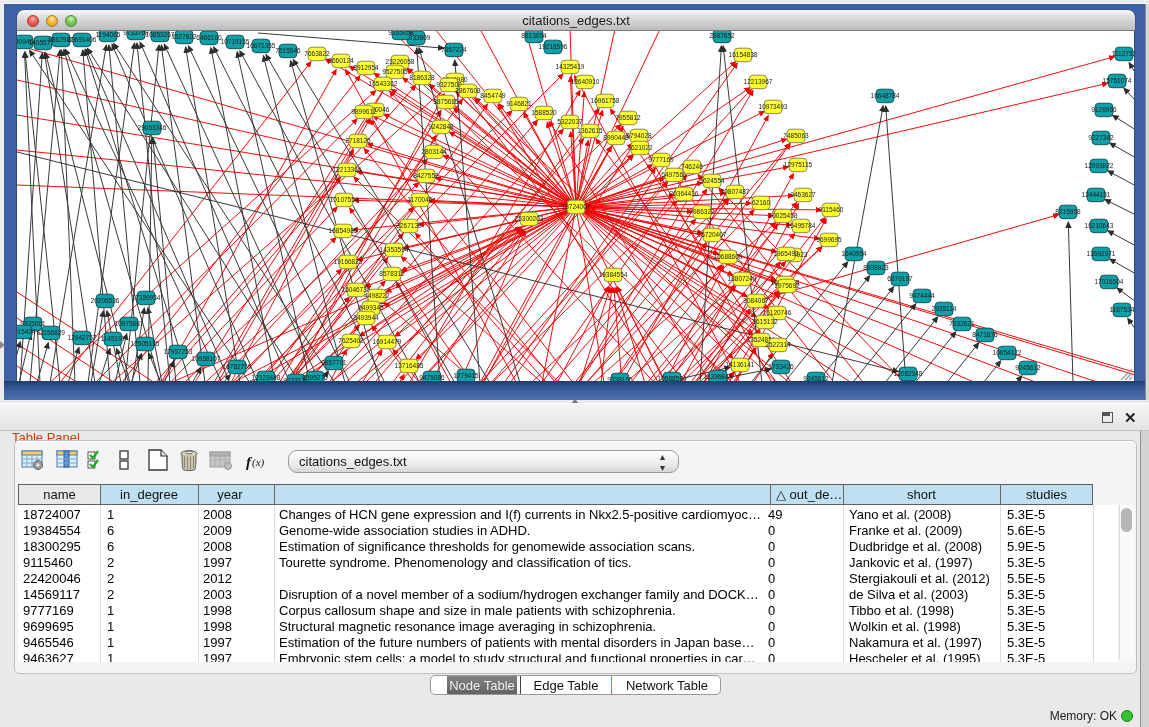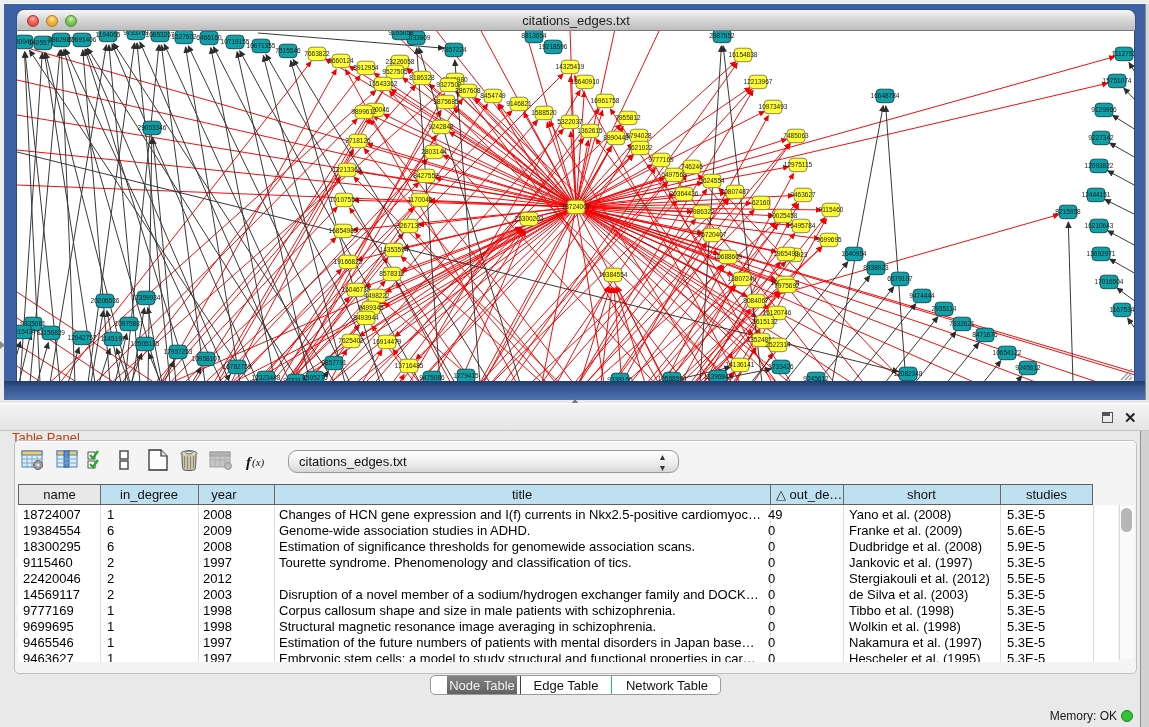--- a/index.html
+++ b/index.html
@@ -747,22 +747,21 @@
 <text x="232" y="18" font-family="Liberation Serif, serif" font-style="italic" font-size="11" fill="#111">(x)</text>
 </g>
       </svg>
     </div>
 <div class="abs" id="combo"></div>
 <div class="abs" id="combotext">citations_edges.txt</div>
 <div class="abs" id="comboarr">▴<br>▾</div>
 <div class="abs" id="thead"></div>
 <div class="th" id="thname">name</div>
 <div class="th" style="left:100px;width:98px">in_degree</div>
-<div class="th" style="left:186px;width:76px">year</div>
-<div class="th" style="left:274px;width:496px">title</div>
+<div class="th" style="left:192px;width:76px">year</div>
 <div class="th" style="left:776px;width:73px;text-align:left">△ out_de…</div>
 <div class="th" style="left:843px;width:157px">short</div>
 <div class="th" style="left:1000px;width:93px">studies</div>
 <div class="hdiv" style="left:100px"></div>
 <div class="hdiv" style="left:198px"></div>
 <div class="hdiv" style="left:274px"></div>
 <div class="hdiv" style="left:770px"></div>
 <div class="hdiv" style="left:843px"></div>
 <div class="hdiv" style="left:1000px"></div>
 <div class="abs" id="tbody">

